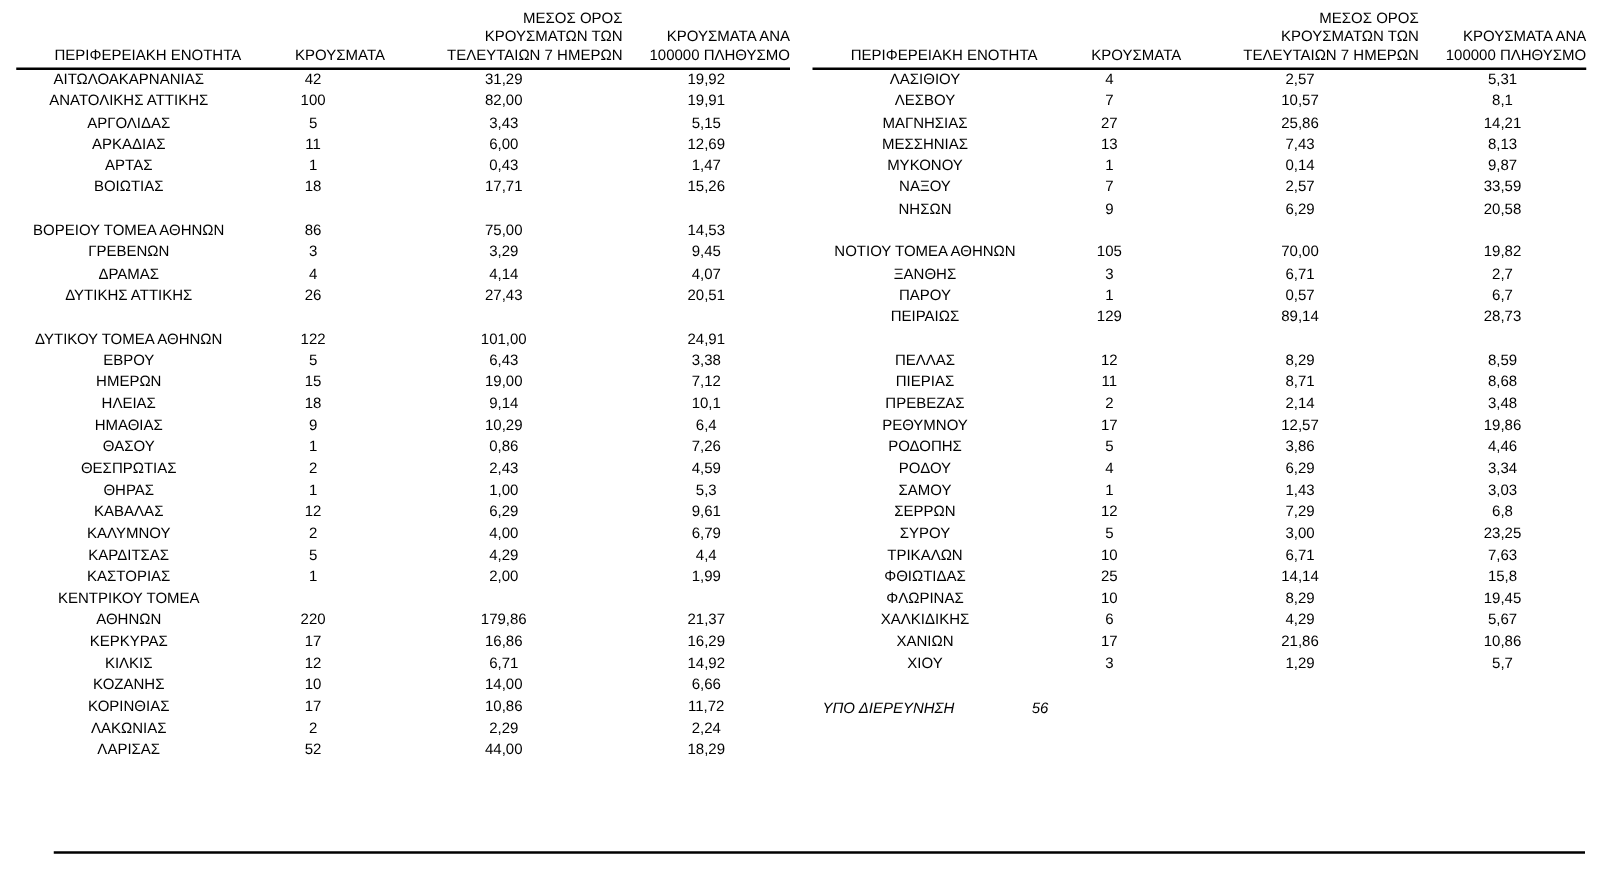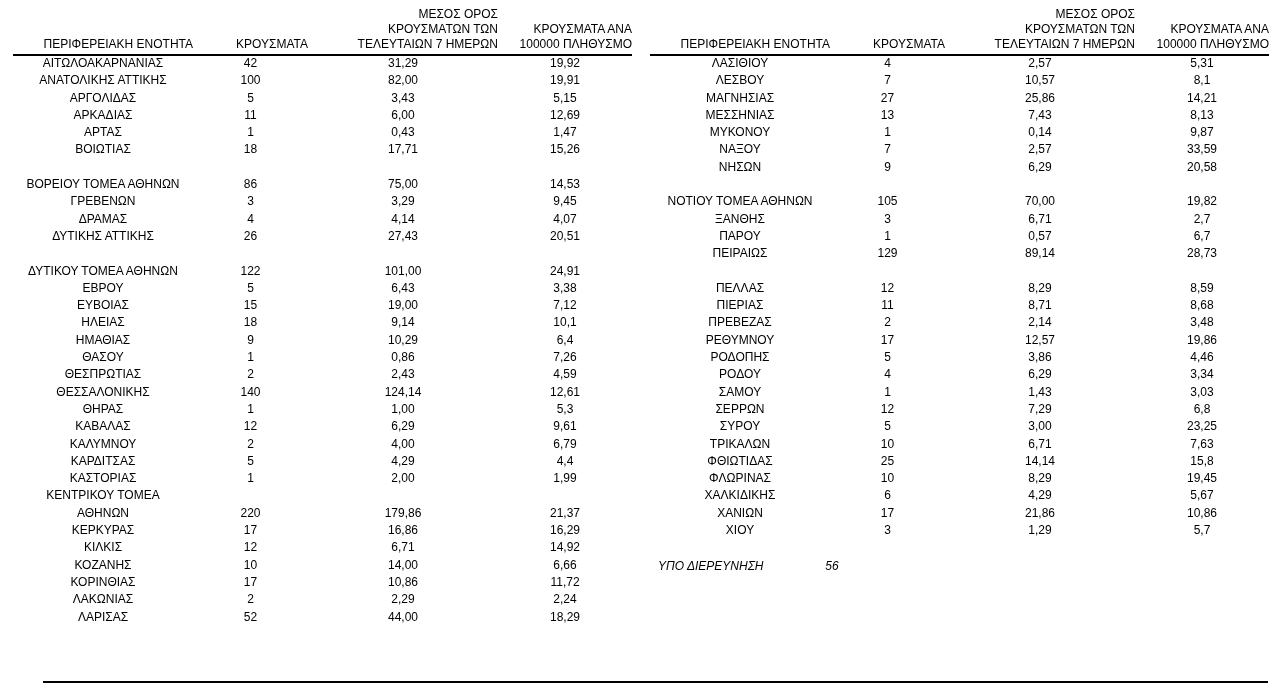--- a/index.html
+++ b/index.html
@@ -137,21 +137,21 @@
           <div class="cell c2">101,00</div>
           <div class="cell c3">24,91</div>
         </div>
         <div class="trow">
           <div class="cell c0">ΕΒΡΟΥ</div>
           <div class="cell c1">5</div>
           <div class="cell c2">6,43</div>
           <div class="cell c3">3,38</div>
         </div>
         <div class="trow">
-          <div class="cell c0">ΕΥΒΟΙΑΣ</div>
+          <div class="cell c0">ΗΜΕΡΩΝ</div>
           <div class="cell c1">15</div>
           <div class="cell c2">19,00</div>
           <div class="cell c3">7,12</div>
         </div>
         <div class="trow">
           <div class="cell c0">ΗΛΕΙΑΣ</div>
           <div class="cell c1">18</div>
           <div class="cell c2">9,14</div>
           <div class="cell c3">10,1</div>
         </div>
@@ -165,26 +165,20 @@
           <div class="cell c0">ΘΑΣΟΥ</div>
           <div class="cell c1">1</div>
           <div class="cell c2">0,86</div>
           <div class="cell c3">7,26</div>
         </div>
         <div class="trow">
           <div class="cell c0">ΘΕΣΠΡΩΤΙΑΣ</div>
           <div class="cell c1">2</div>
           <div class="cell c2">2,43</div>
           <div class="cell c3">4,59</div>
-        </div>
-        <div class="trow">
-          <div class="cell c0">ΘΕΣΣΑΛΟΝΙΚΗΣ</div>
-          <div class="cell c1">140</div>
-          <div class="cell c2">124,14</div>
-          <div class="cell c3">12,61</div>
         </div>
         <div class="trow">
           <div class="cell c0">ΘΗΡΑΣ</div>
           <div class="cell c1">1</div>
           <div class="cell c2">1,00</div>
           <div class="cell c3">5,3</div>
         </div>
         <div class="trow">
           <div class="cell c0">ΚΑΒΑΛΑΣ</div>
           <div class="cell c1">12</div>

